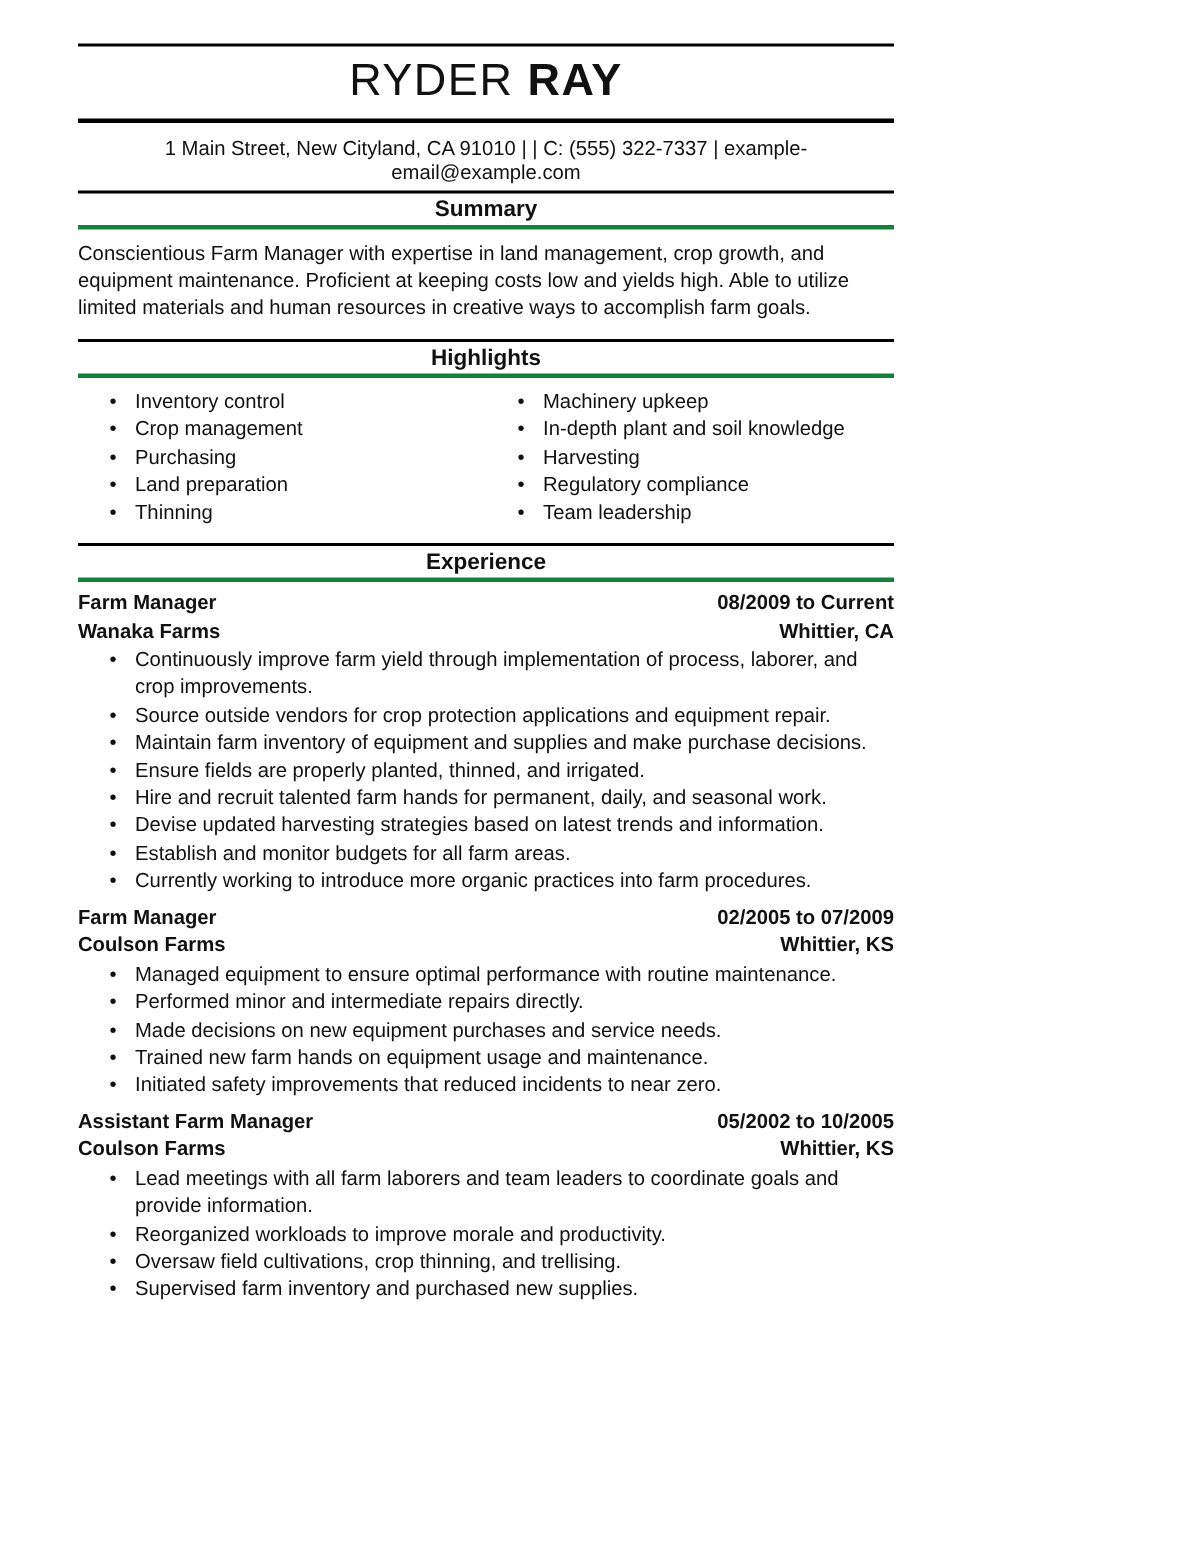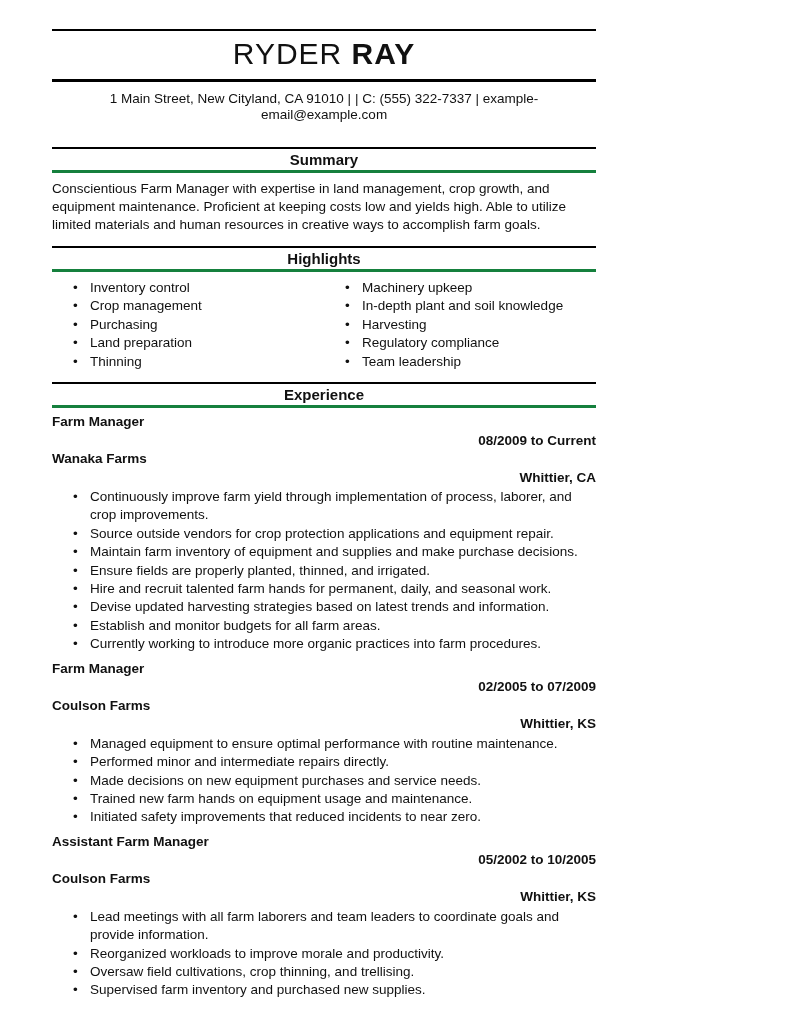--- a/index.html
+++ b/index.html
@@ -32,21 +32,21 @@
     line-height: 32px;
     white-space: nowrap;
   }
   .name .first { font-weight: 400; }
   .name .last  { font-weight: 700; }
 
   .contact {
     text-align: center;
     font-size: 13.5px;
     line-height: 16px;
-    padding: 9px 0 24px 0;
+    padding: 9px 0 4px 0;
   }
 
   .section-header {
     border-top: 2px solid #000;
     border-bottom: 3px solid #15803d;
     text-align: center;
     font-weight: 700;
     font-size: 15px;
     line-height: 17px;
     padding: 2px 0 2px 0;
@@ -83,21 +83,20 @@
   }
 
   .experience-body { padding-top: 5px; }
   .job { margin-bottom: 4px; }
   .job-row {
     display: flex;
     justify-content: space-between;
     font-weight: 700;
     font-size: 13.5px;
     line-height: 18.5px;
-    flex-direction: column;
   }
   .job-row .right { text-align: right; }
   .job ul.blist { padding-top: 1px; padding-bottom: 2px; }
 </style>
 </head>
 <body>
 
 <div class="page">
 
   <div class="rule-thin"></div>

